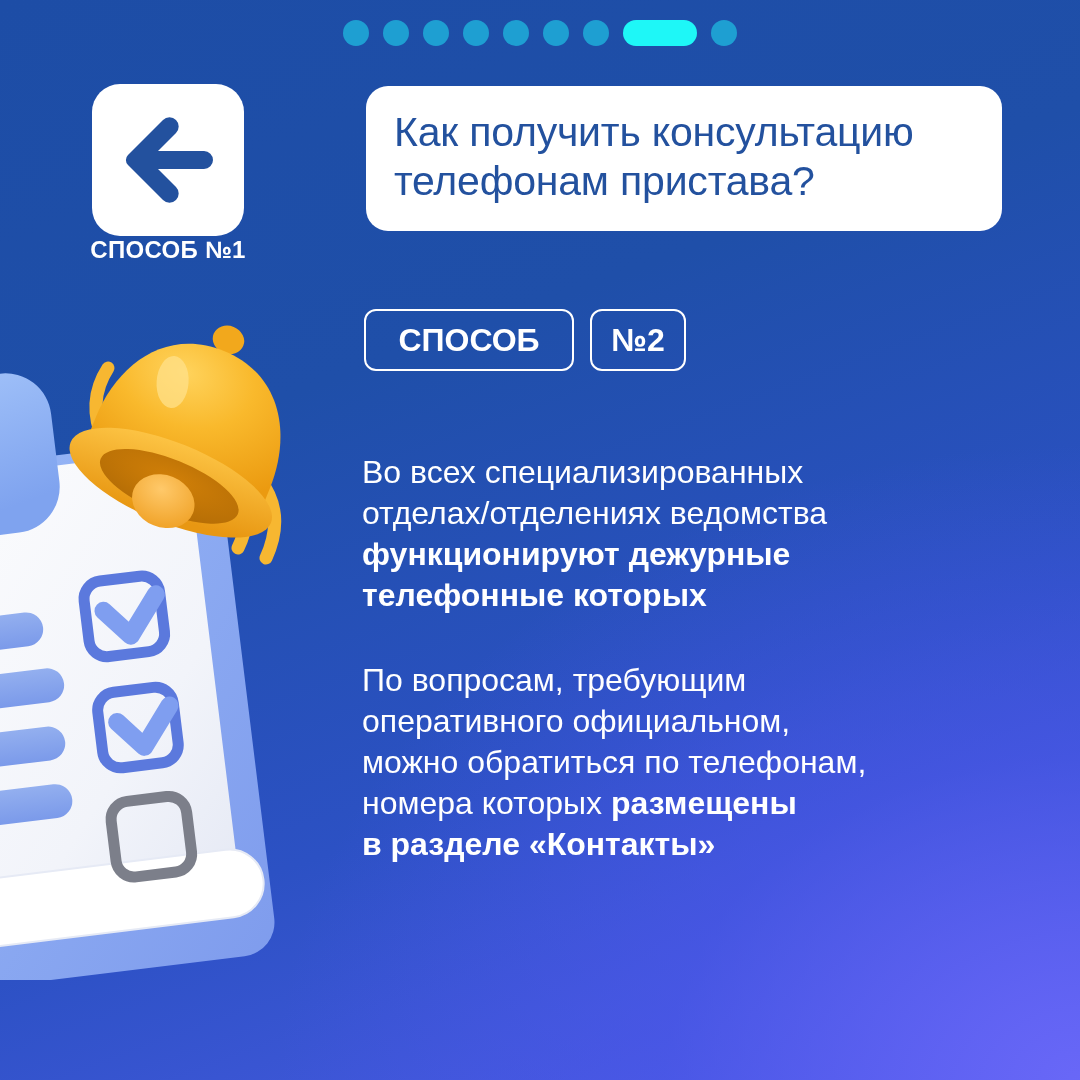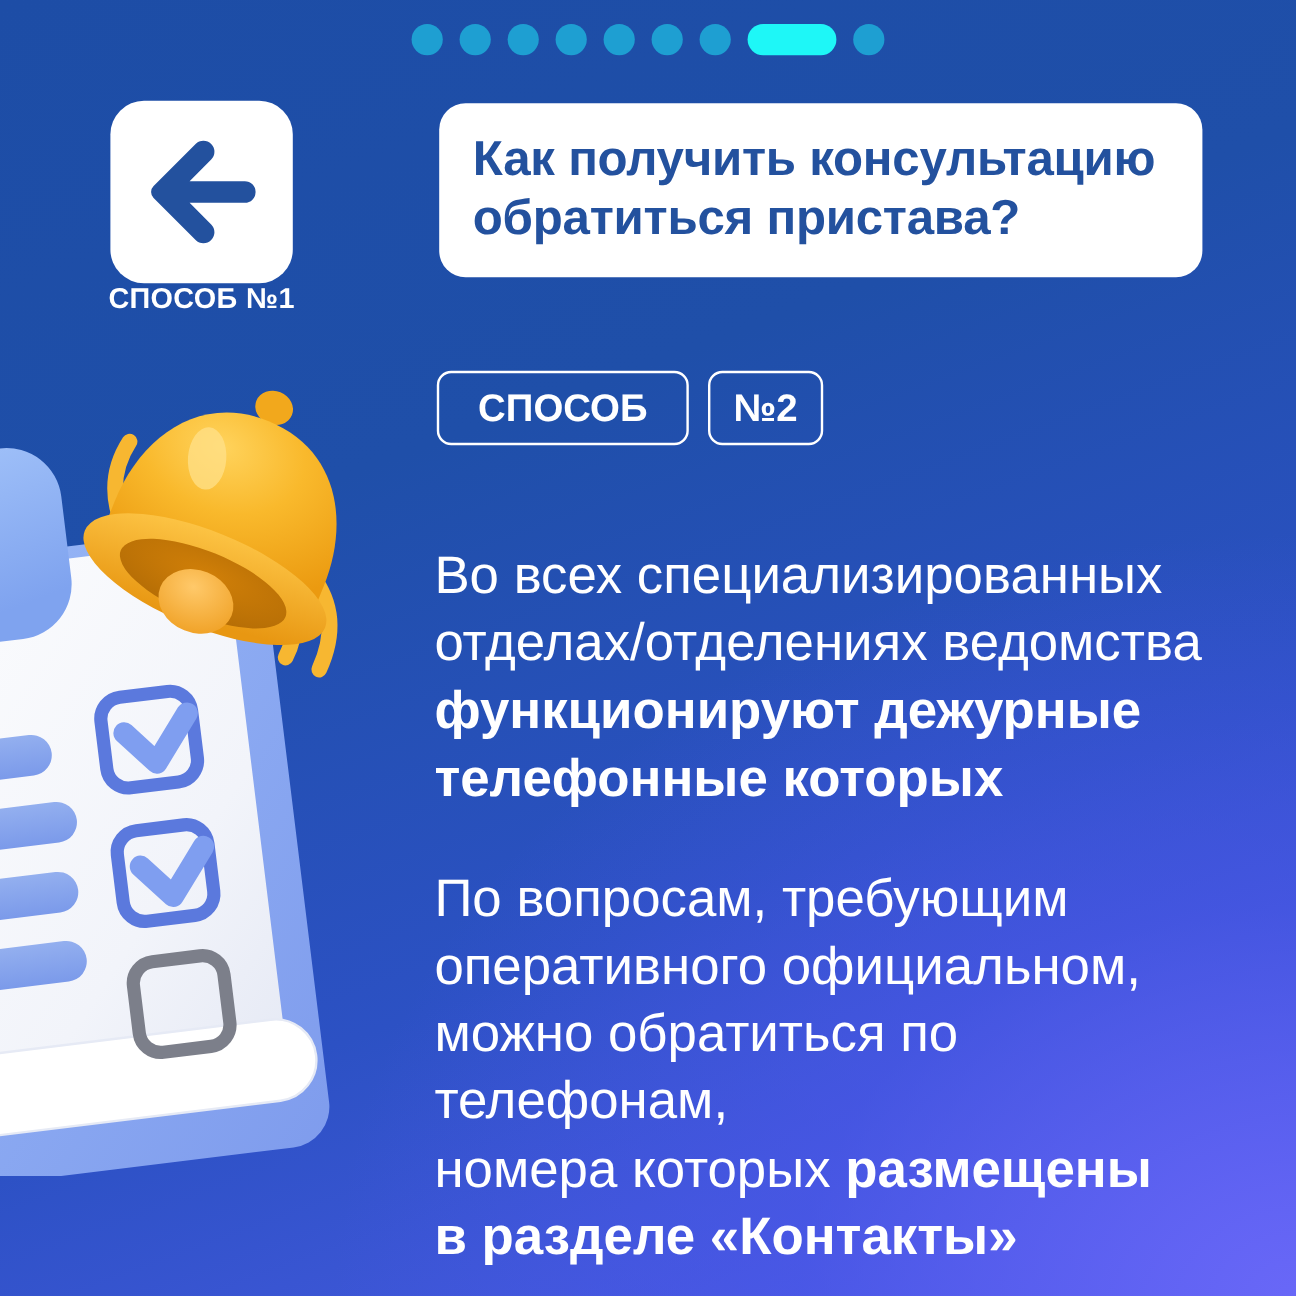--- a/index.html
+++ b/index.html
@@ -41,39 +41,39 @@
     letter-spacing:0.3px; white-space:nowrap;
   }
 
   
   .title-card{
     position:absolute; left:366px; top:86px; width:636px; height:145px;
     background:#fff; border-radius:22px;
     padding:22px 28px 0 28px;
   }
   .title-text{
-    color:#23519e; font-size:41px; line-height:1.20; font-weight:700;
+    color:#23519e; font-size:41px; line-height:1.20; font-weight:400;
     letter-spacing:-0.2px;
   }
 
   
   .badges{ position:absolute; left:364px; top:309px; display:flex; gap:16px; }
   .badge{
     border:2.5px solid #ffffff; border-radius:12px;
     color:#ffffff; font-weight:bold; font-size:32px;
     display:flex; align-items:center; justify-content:center;
     height:62px;
   }
   .badge.b1{ width:210px; }
   .badge.b2{ width:96px; }
 
   
   .body-copy{
     position:absolute; left:362px; top:452px; width:660px;
-    color:#ffffff; font-size:44px; line-height:1.28;
+    color:#ffffff; font-size:32px; line-height:1.28;
   }
   .body-copy p{ margin:0; }
   .body-copy .gap{ height:44px; }
   .body-copy b{ font-weight:bold; }
 
   
   .illus{ position:absolute; left:-62px; top:300px; width:420px; height:680px; }
   .illus svg{ position:absolute; left:0; top:0; }
 </style>
 </head>
@@ -100,21 +100,21 @@
           <path d="M47 8 L12 43 a7 7 0 0 0 0 10 L47 88 a9 9 0 0 0 13 -13 L42 57 L88 57 a9 9 0 0 0 0 -18 L42 39 L60 21 a9 9 0 0 0 -13 -13 Z" fill="#23519e"></path>
         </svg>
       </span>
     </div>
     <div class="method1-label">СПОСОБ №1</div>
   </div>
 
   <div class="title-card">
     <div class="title-text">
       <div>Как получить консультацию</div>
-      <div>обратиться пристава?</div>
+      <div>телефонам пристава?</div>
     </div>
   </div>
 
   <div class="badges">
     <div class="badge b1">СПОСОБ</div>
     <div class="badge b2">№2</div>
   </div>
 
   <div class="body-copy">
     <p>Во всех специализированных</p>

